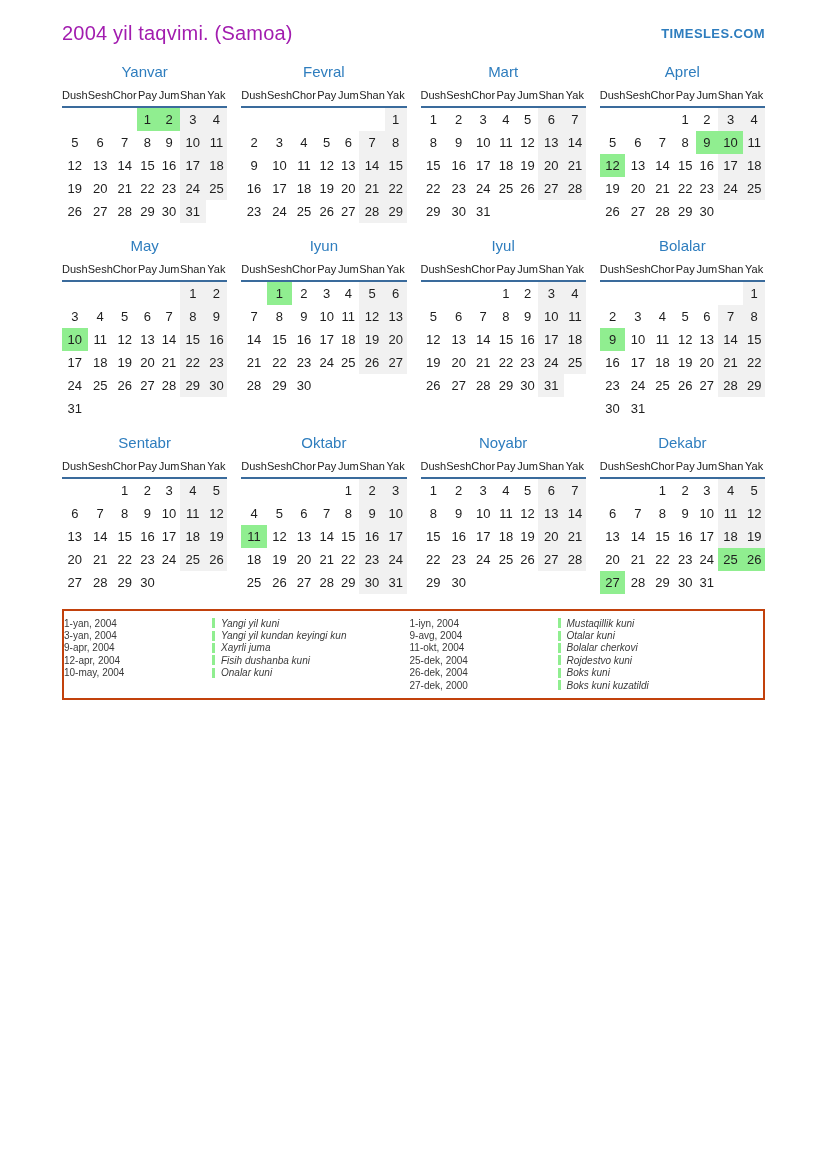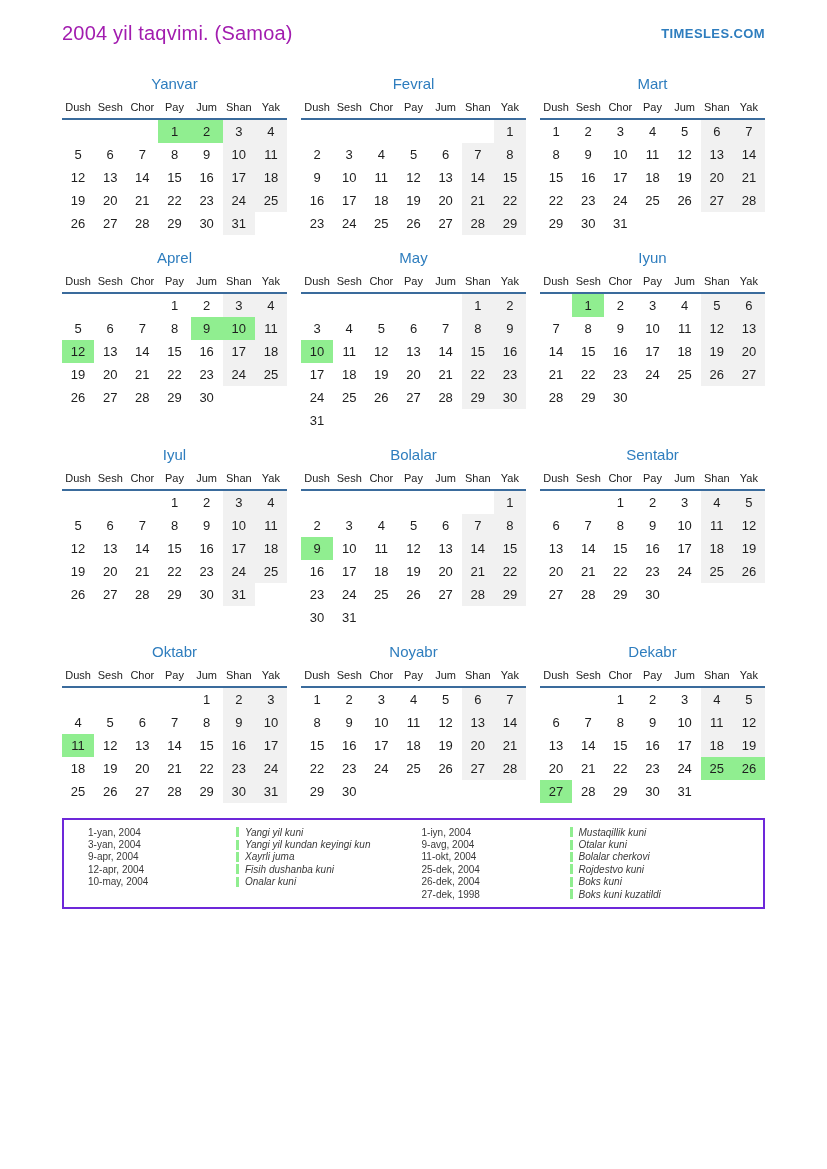--- a/index.html
+++ b/index.html
@@ -1,29 +1,29 @@
 <!DOCTYPE html>
 <html><head>
 <meta charset="utf-8">
 <style>
   html,body{margin:0;padding:0;background:#fff;}
   body{width:827px;height:1169px;font-family:"Liberation Sans",sans-serif;-webkit-font-smoothing:antialiased;}
   .page{padding:20px 62px 0 62px;}
   .topbar{display:flex;justify-content:space-between;align-items:flex-start;}
   .page-title{font-size:20px;font-weight:400;color:#a21caf;margin:2px 0 0 0;letter-spacing:0.2px;}
   .brand{font-size:13px;font-weight:600;color:#2e7dbe;letter-spacing:0.4px;margin-top:6px;text-decoration:none;cursor:pointer;}
-  #months{margin-top:30px;display:grid;grid-template-columns:repeat(3,1fr);column-gap:16px;row-gap:17px;gap:14px;}
+  #months{margin-top:18px;display:grid;grid-template-columns:repeat(4,1fr);column-gap:16px;row-gap:17px;gap:14px;}
   .month{}
   .month-title{text-align:center;color:#2e7dbe;font-size:15px;font-weight:400;margin-bottom:7px;}
   .mgrid{display:grid;grid-template-columns:repeat(7,1fr);}
   .dow{font-size:11px;color:#222;text-align:center;padding:2px 0 5px 0;border-bottom:2px solid #3a6b9c;}
   .day{height:23px;line-height:23px;text-align:center;font-size:13px;color:#1e1e1e;}
   .day.we{background:#f1f1f1;}
   .day.hl{background:#90ee90;}
-  .legend{margin-top:15px;border:2px solid #6d28d9;padding:6px 8px 7px 24px;display:flex;}
+  .legend{margin-top:15px;border:2px solid #c2410c;padding:6px 8px 7px 0;display:flex;}
   .legend-col{flex:1;display:flex;flex-direction:column;}
   .legend-row{display:flex;align-items:center;height:12.4px;}
   .legend-date{width:148px;font-size:10px;color:#3a3a3a;}
   .legend-name{font-size:10px;color:#3a3a3a;display:flex;align-items:center;font-style:italic;}
   .hbar{display:inline-block;width:3px;height:10px;background:#90ee90;margin-right:6px;flex:0 0 3px;}
 </style>
 </head>
 <body>
 
 <div class="page">
@@ -651,18 +651,18 @@
         </div>
         <div class="legend-row">
           <div class="legend-date">25-dek, 2004</div>
           <div class="legend-name"><div class="hbar"></div>Rojdestvo kuni</div>
         </div>
         <div class="legend-row">
           <div class="legend-date">26-dek, 2004</div>
           <div class="legend-name"><div class="hbar"></div>Boks kuni</div>
         </div>
         <div class="legend-row">
-          <div class="legend-date">27-dek, 1998</div>
+          <div class="legend-date">27-dek, 2000</div>
           <div class="legend-name"><div class="hbar"></div>Boks kuni kuzatildi</div>
         </div>
       </div>
     </div>
 </div>
 
 </body></html>

